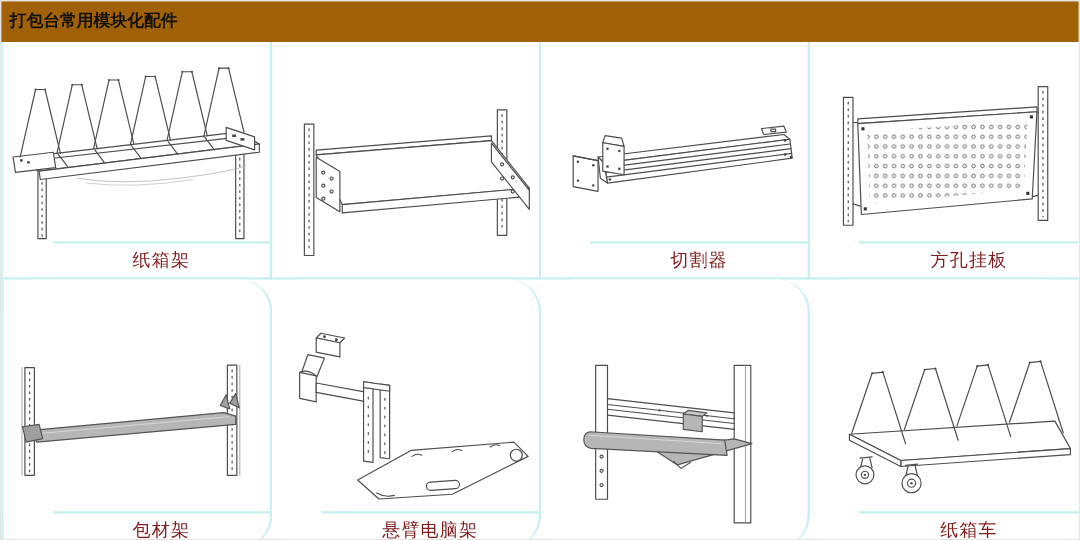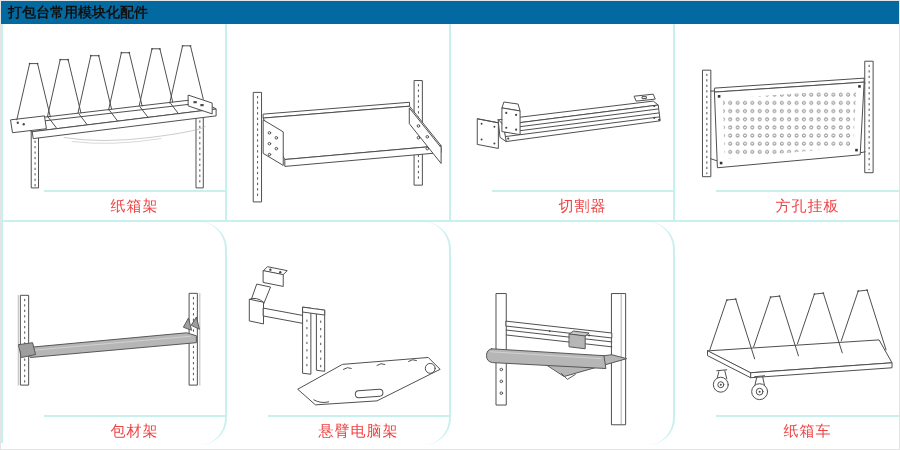--- a/index.html
+++ b/index.html
@@ -1,40 +1,40 @@
 <!DOCTYPE html>
 <html><head>
 <meta charset="utf-8">
 <style>
   html,body{margin:0;padding:0;background:#fff;font-family:"Liberation Sans","DejaVu Sans",sans-serif;}
   .screen{
     position:relative;width:900px;height:450px;box-sizing:border-box;
     border:1px solid #e4e4e4;background:#fff;overflow:hidden;
   }
   .title-bar{
-    height:23px;background:#0369a1;display:flex;align-items:center;
+    height:34px;background:#a16207;display:flex;align-items:center;
     padding-left:7px;font-size:14px;font-weight:bold;color:#111;
   }
   .grid{
     display:grid;grid-template-columns:repeat(4,1fr);
     border-left:2px solid #c7f0ef;height:419px;
   }
   .cell{
     display:flex;flex-direction:column;background:#fff;
     border-right:2px solid #c7f0ef;border-bottom:2px solid #c7f0ef;
   }
   .cell:nth-child(4n){border-right:none;}
   .cell.r2{border-bottom:none;}
   .r1{height:196px;}
   .r2{height:223px;border-radius:27px;}
   .img-area{flex:1;display:flex;align-items:center;justify-content:center;overflow:hidden;}
   .img-area svg{width:100%;height:100%;display:block;}
   .label-row{
     height:28px;border-top:2px solid #c7f0ef;display:flex;align-items:center;
-    justify-content:center;font-size:15px;color:#ef4444;letter-spacing:1px;margin-left:41px;
+    justify-content:center;font-size:15px;color:#7f1d1d;letter-spacing:1px;margin-left:41px;
   }
   .lineart{stroke:#4d4d4d;fill:none;stroke-width:1;stroke-linejoin:round;stroke-linecap:round;}
 </style>
 </head>
 <body>
 
 <div class="screen">
 
   <div class="title-bar">打包台常用模块化配件</div>
 

